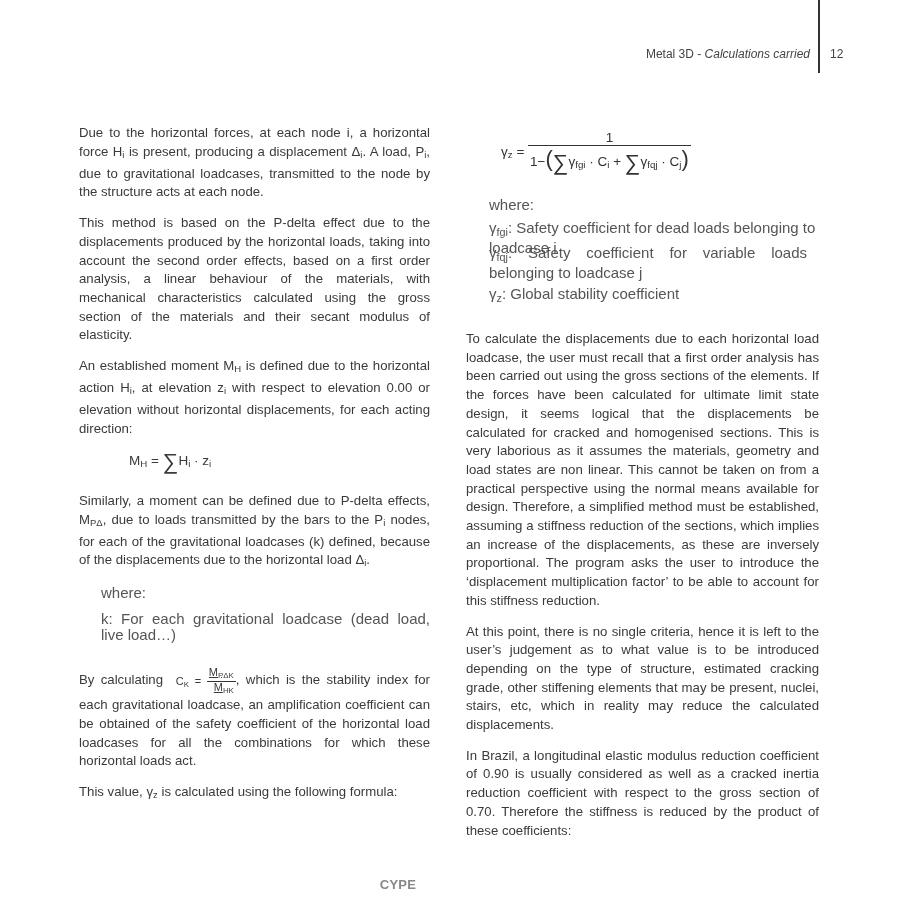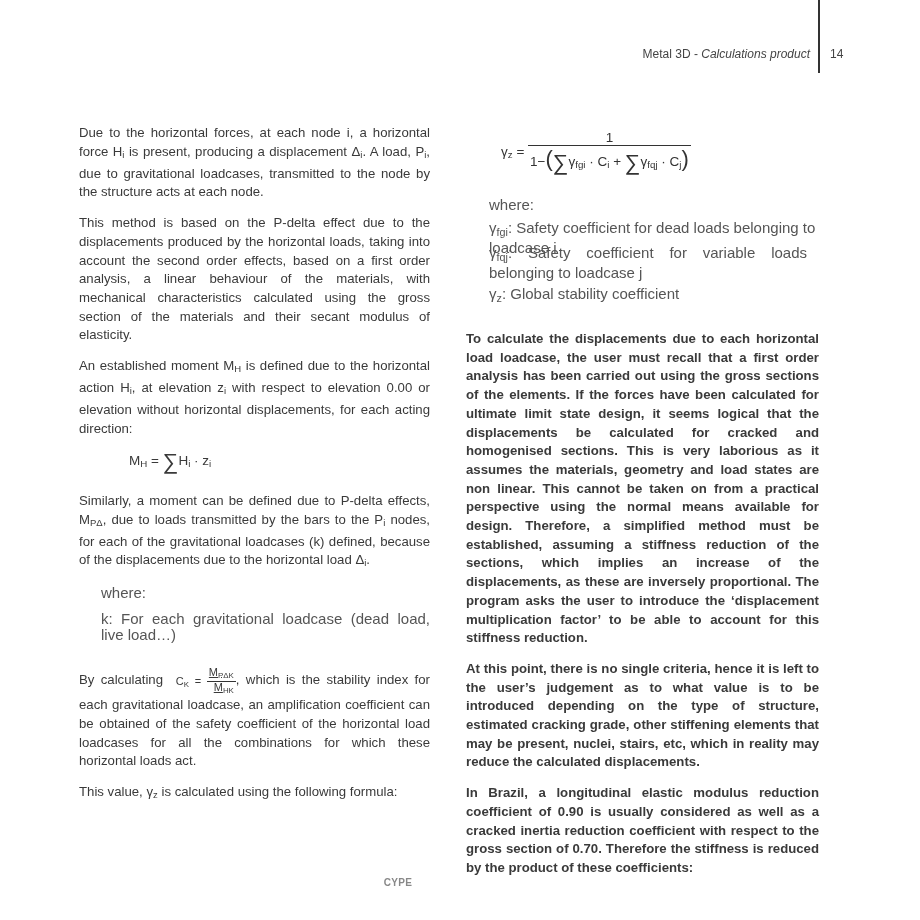--- a/index.html
+++ b/index.html
@@ -5,38 +5,38 @@
   html, body { margin:0; padding:0; background:#fff; }
   body { width:920px; height:920px; position:relative; overflow:hidden;
          font-family:"Liberation Sans", sans-serif; color:#333; }
   .hdr-rule { position:absolute; left:818px; top:0; width:2px; height:73px; background:#333; }
   .hdr-title { position:absolute; right:110px; top:47px; font-size:12px; color:#444; white-space:nowrap; }
   .hdr-title i { font-style:italic; }
   .hdr-page { position:absolute; left:830px; top:47px; font-size:12px; color:#444; }
   .col { position:absolute; font-size:13.2px; line-height:18.7px; color:#3a3a3a; text-align:justify; }
   .col p { margin:0 0 12px 0; }
   .left { left:79px; top:124px; width:351px; }
-  .right { left:466px; top:330px; width:353px;font-weight:bold; }
+  .right { left:466px; top:330px; width:353px; }
   .small { font-size:15px; line-height:16px; color:#555; }
   .sub { font-size:0.72em; vertical-align:-0.25em; }
   .formula { font-size:13.5px; color:#333; position:absolute; }
   .sigma { font-size:22px; vertical-align:-4px; line-height:1; }
   .frac { display:inline-block; text-align:center; vertical-align:middle; }
   .frac .num { display:block; border-bottom:1px solid #333; padding:0 2px; }
   .frac .den { display:block; padding:0 2px;text-align:right; }
   .inline-frac { font-size:11px; line-height:11px;text-decoration:underline; }
   .abs { position:absolute; }
-  .footer { position:absolute; left:0; width:796px; top:877px; text-align:center; font-size:10px; font-weight:bold; color:#888; letter-spacing:0.3px; }
+  .footer { position:absolute; left:0; width:796px; top:877px; text-align:center; font-size:13px; font-weight:bold; color:#888; letter-spacing:0.3px; }
 </style>
 </head>
 <body>
 
 <div class="hdr-rule"></div>
-<div class="hdr-title"><span>Metal 3D - </span><i>Calculations product</i></div>
-<div class="hdr-page">14</div>
+<div class="hdr-title"><span>Metal 3D - </span><i>Calculations carried</i></div>
+<div class="hdr-page">12</div>
 
 <div class="col left">
   <p><span>Due to the horizontal forces, at each node i, a horizontal force H</span><span class="sub">i</span><span> is present, producing a displacement Δ</span><span class="sub">i</span><span>. A load, P</span><span class="sub">i</span><span>, due to gravitational loadcases, transmitted to the node by the structure acts at each node.</span></p>
   <p>This method is based on the P-delta effect due to the displacements produced by the horizontal loads, taking into account the second order effects, based on a first order analysis, a linear behaviour of the materials, with mechanical characteristics calculated using the gross section of the materials and their secant modulus of elasticity.</p>
   <p><span>An established moment M</span><span class="sub">H</span><span> is defined due to the horizontal action H</span><span class="sub">i</span><span>, at elevation z</span><span class="sub">i</span><span> with respect to elevation 0.00 or elevation without horizontal displacements, for each acting direction:</span></p>
   <div style="margin:12px 0 18px 50px; font-size:13.5px;">
     <span>M</span><span class="sub">H</span>
     <span>=</span>
     <span class="sigma">∑</span><span>H</span><span class="sub">i</span>
     <span>·</span>

